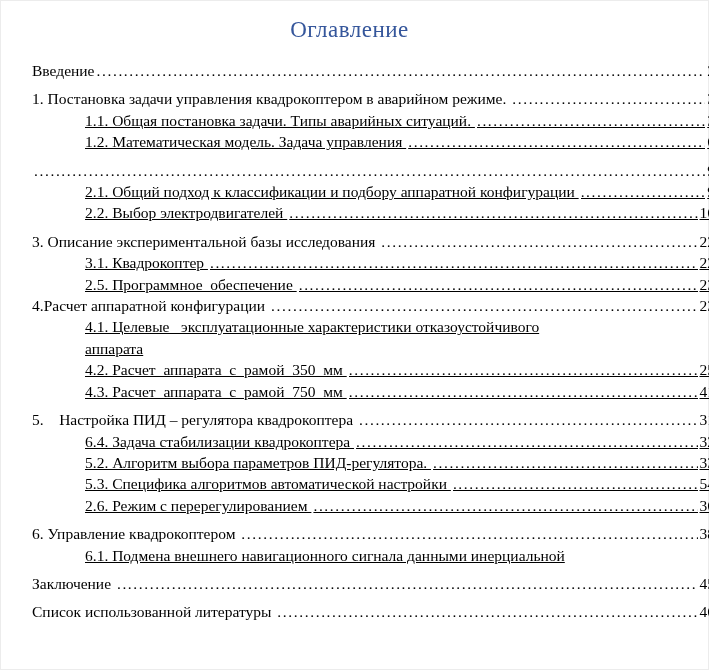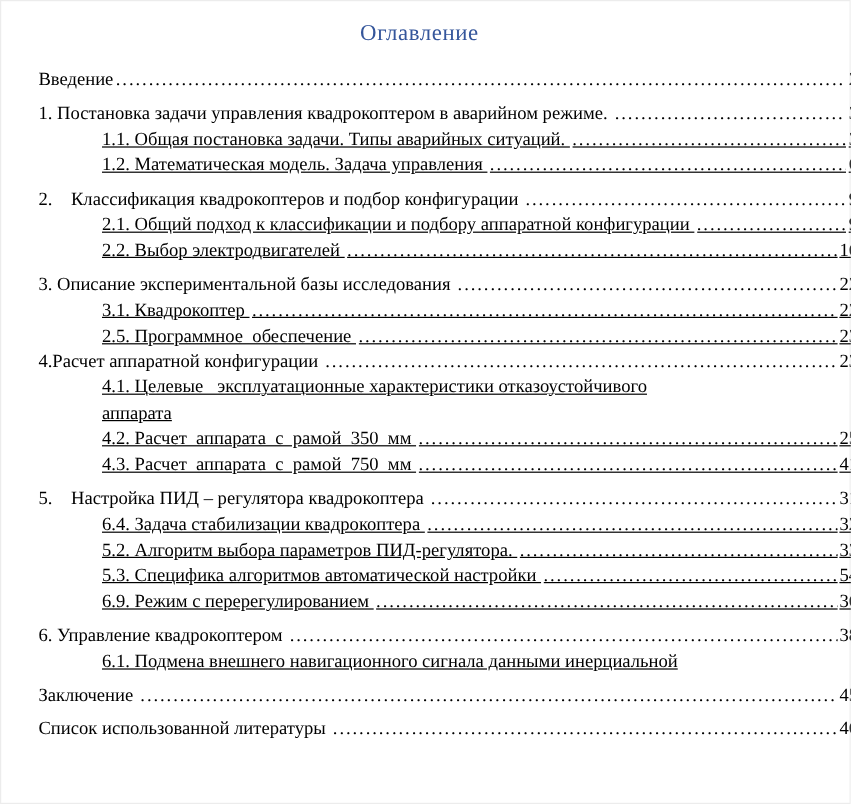--- a/index.html
+++ b/index.html
@@ -18,21 +18,21 @@
   .page {
     box-sizing: border-box;
     width: 709px;
     height: 670px;
     background: #ffffff;
     border: 1px solid #ececec;
     padding: 10px 17px 0 7px;
   }
   .doc-title {
     text-align: center;
-    font-size: 19px;
+    font-size: 23px;
     font-weight: normal;
     margin: 6px 0 17px 0;
     letter-spacing: 0.5px;
   }
   .toc {
     width: 100%;
     margin-left: 24px;
   }
   .toc-row {
     display: flex;
@@ -92,21 +92,20 @@
     <span class="toc-text">1.1. Общая постановка задачи. Типы аварийных ситуаций. </span>
     <span class="toc-dots"></span>
     <span class="toc-page">3</span>
   </div>
       <div class="toc-row indent-1">
     <span class="toc-text">1.2. Математическая модель. Задача управления </span>
     <span class="toc-dots"></span>
     <span class="toc-page">6</span>
   </div>
       <div class="toc-row indent-0 gap">
-    <span class="toc-text">2.    Классификация квадрокоптеров и подбор конфигурации </span>
     <span class="toc-dots"></span>
     <span class="toc-page">9</span>
   </div>
       <div class="toc-row indent-1">
     <span class="toc-text">2.1. Общий подход к классификации и подбору аппаратной конфигурации </span>
     <span class="toc-dots"></span>
     <span class="toc-page">9</span>
   </div>
       <div class="toc-row indent-1">
     <span class="toc-text">2.2. Выбор электродвигателей </span>
@@ -167,21 +166,21 @@
     <span class="toc-text">5.2. Алгоритм выбора параметров ПИД-регулятора. </span>
     <span class="toc-dots"></span>
     <span class="toc-page">33</span>
   </div>
       <div class="toc-row indent-1">
     <span class="toc-text">5.3. Специфика алгоритмов автоматической настройки </span>
     <span class="toc-dots"></span>
     <span class="toc-page">54</span>
   </div>
       <div class="toc-row indent-1">
-    <span class="toc-text">6.9. Режим с перерегулированием </span>
+    <span class="toc-text">2.6. Режим с перерегулированием </span>
     <span class="toc-dots"></span>
     <span class="toc-page">36</span>
   </div>
       <div class="toc-row indent-0 gap">
     <span class="toc-text">6. Управление квадрокоптером </span>
     <span class="toc-dots"></span>
     <span class="toc-page">38</span>
   </div>
       <div class="toc-row indent-1 no-dots">
     <span class="toc-text">6.1. Подмена внешнего навигационного сигнала данными инерциальной</span>

